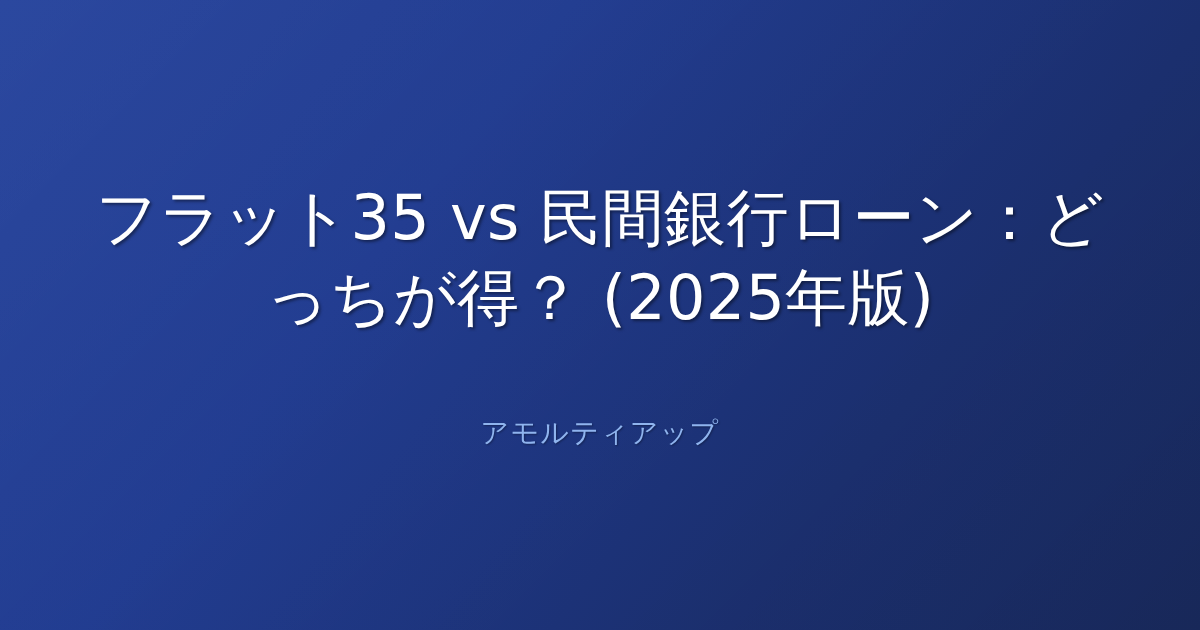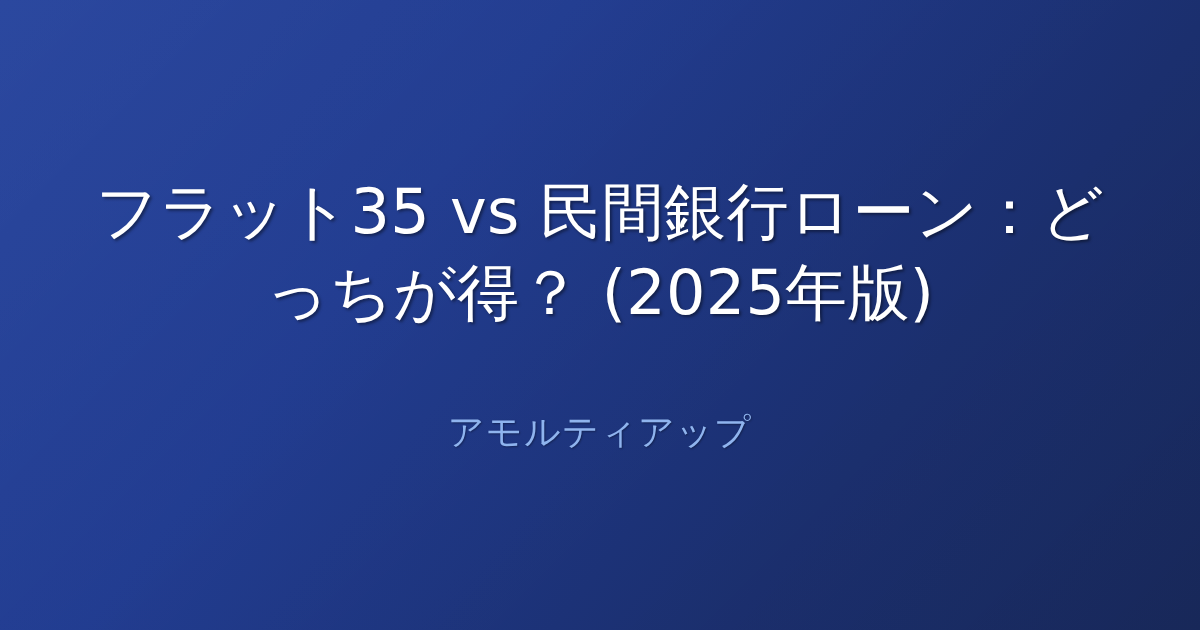--- a/index.html
+++ b/index.html
@@ -63,21 +63,21 @@
     word-break: break-word;
     text-shadow: 2px 2px 3px rgba(0, 0, 0, 0.42);
   }
 
   .og-subtitle {
     margin: 0;
     margin-top: 74px;
     text-align: center;
     color: #8fb4ee;
     font-family: "DejaVu Sans", "Liberation Sans", sans-serif;
-    font-size: 36px;
+    font-size: 28px;
     font-weight: 400;
     line-height: 1.4;
     letter-spacing: 1.2px;
     text-shadow: 1px 1px 2px rgba(0, 0, 0, 0.32);
   }
 </style>
 </head>
 <body>
 
 <div class="og-card">

